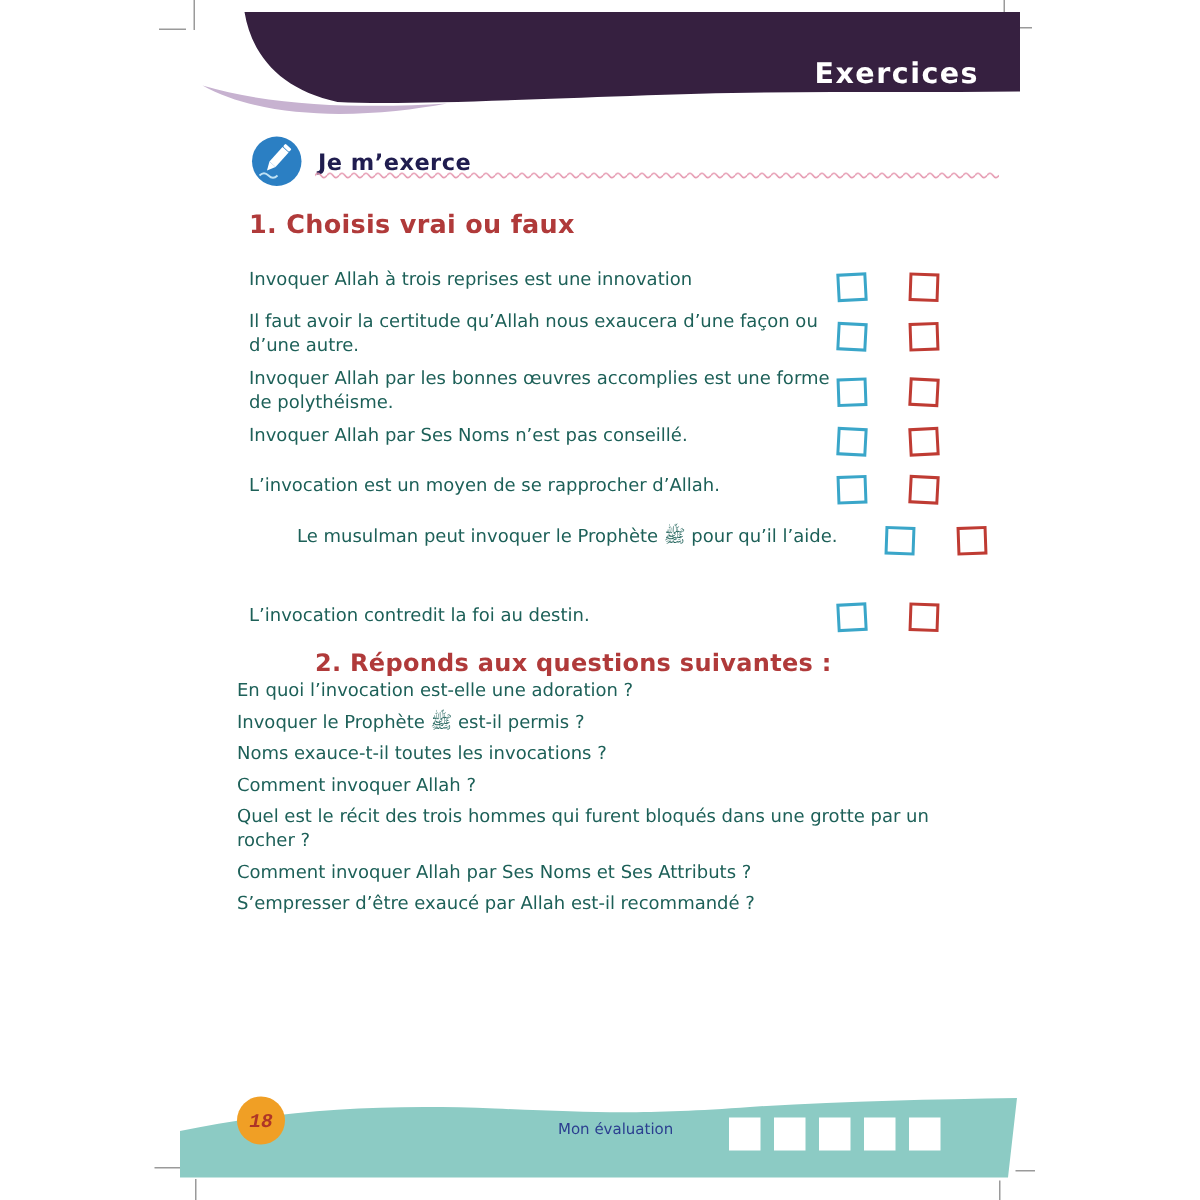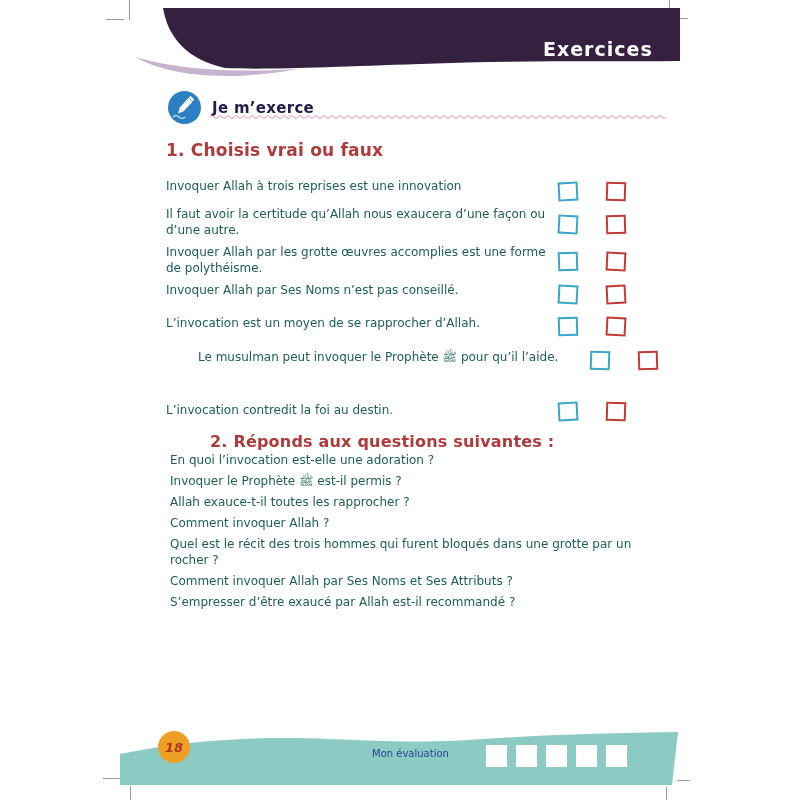--- a/index.html
+++ b/index.html
@@ -31,29 +31,29 @@
   .tf-text { display:block; width:420px; color:#1d6058; font-size:12px;
     line-height:15.5px; white-space:pre-line; }
   .cb { position:absolute; width:20px; height:19px; border-style:solid; border-width:2px;
     background:transparent; }
   .cb-blue { left:392px; border-color:#3aa6c9; }
   .cb-red  { left:440px; border-color:#bf3b33; }
   .rot-a { transform:rotate(-3deg); } .rot-b { transform:rotate(3deg); }
   .rot-c { transform:rotate(-2deg); } .rot-d { transform:rotate(2deg); }
 
   
-  .questions { position:absolute; left:170px; top:452px; width:560px; }
+  .questions { position:absolute; left:158px; top:452px; width:560px; }
   .q-item { color:#1d6058; font-size:12px; line-height:16px; margin-bottom:5px;
     white-space:pre-line; }
 
   
   .footer-svg { position:absolute; left:0; top:725px; }
   .page-badge { position:absolute; left:158px; top:731px; width:32px; height:32px;
     background:#f09f25; border-radius:50%; display:flex; align-items:center; justify-content:center;
-    color:#ae3527; font-size:13px; font-weight:bold; font-style:italic; }
+    color:#ae3527; font-size:13px; font-weight:bold; font-style:italic;font-family:Liberation Mono, monospace; }
   .eval-label { position:absolute; left:372px; top:748px; color:#2b3f90; font-size:10px; }
   .eval-boxes { position:absolute; left:486px; top:745px; display:flex; gap:9px; }
   .eval-box { width:21px; height:22px; background:#ffffff; }
 </style>
 </head>
 <body>
 
 <div class="page">
 
   <div class="mark" style="left:129px;top:0;width:1px;height:20px;"></div>
@@ -97,21 +97,21 @@
     <span class="cb cb-blue rot-a" style="top:3px;"></span>
     <span class="cb cb-red rot-d" style="top:3px;"></span>
   </div>
   <div class="tf-row" style="top:207px;">
     <span class="tf-text">Il faut avoir la certitude qu’Allah nous exaucera d’une façon ou
 d’une autre.</span>
     <span class="cb cb-blue rot-b" style="top:8px;"></span>
     <span class="cb cb-red rot-c" style="top:8px;"></span>
   </div>
   <div class="tf-row" style="top:245px;">
-    <span class="tf-text">Invoquer Allah par les grotte œuvres accomplies est une forme
+    <span class="tf-text">Invoquer Allah par les bonnes œuvres accomplies est une forme
 de polythéisme.</span>
     <span class="cb cb-blue rot-c" style="top:7px;"></span>
     <span class="cb cb-red rot-b" style="top:7px;"></span>
   </div>
   <div class="tf-row" style="top:283px;">
     <span class="tf-text">Invoquer Allah par Ses Noms n’est pas conseillé.</span>
     <span class="cb cb-blue rot-b" style="top:2px;"></span>
     <span class="cb cb-red rot-a" style="top:2px;"></span>
   </div>
   <div class="tf-row" style="top:316px;">
@@ -127,21 +127,21 @@
   <div class="tf-row" style="top:403px;">
     <span class="tf-text">L’invocation contredit la foi au destin.</span>
     <span class="cb cb-blue rot-a" style="top:-1px;"></span>
     <span class="cb cb-red rot-d" style="top:-1px;"></span>
   </div>
 
   <div class="sec-heading sec2">2. Réponds aux questions suivantes :</div>
   <div class="questions">
     <div class="q-item">En quoi l’invocation est-elle une adoration ?</div>
     <div class="q-item">Invoquer le Prophète ﷺ est-il permis ?</div>
-    <div class="q-item">Allah exauce-t-il toutes les rapprocher ?</div>
+    <div class="q-item">Noms exauce-t-il toutes les invocations ?</div>
     <div class="q-item">Comment invoquer Allah ?</div>
     <div class="q-item">Quel est le  récit des trois hommes qui furent bloqués dans une grotte par un
 rocher ?</div>
     <div class="q-item">Comment invoquer Allah par Ses Noms et Ses Attributs ?</div>
     <div class="q-item">S’empresser d’être exaucé par Allah est-il recommandé ?</div>
   </div>
 
   <svg class="footer-svg" width="800" height="75" viewBox="0 0 800 75">
     <path d="M120,29 C190,15 250,11 330,14 C400,17 430,18 500,13 C560,9 620,8 678,7 L672,60 L120,60 Z" fill="#8ccbc4"></path>
   </svg>

